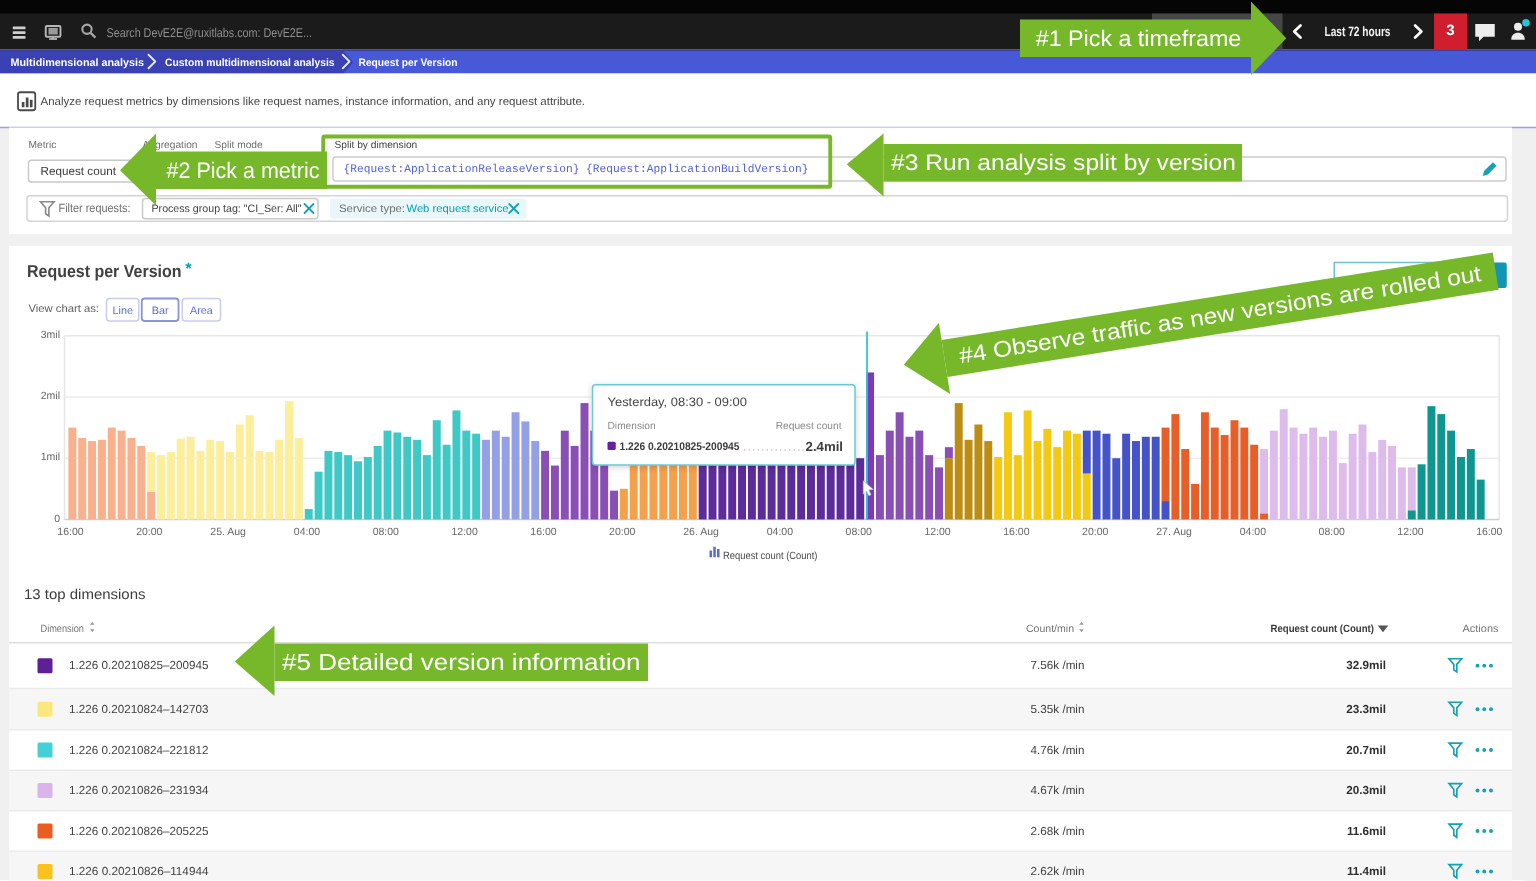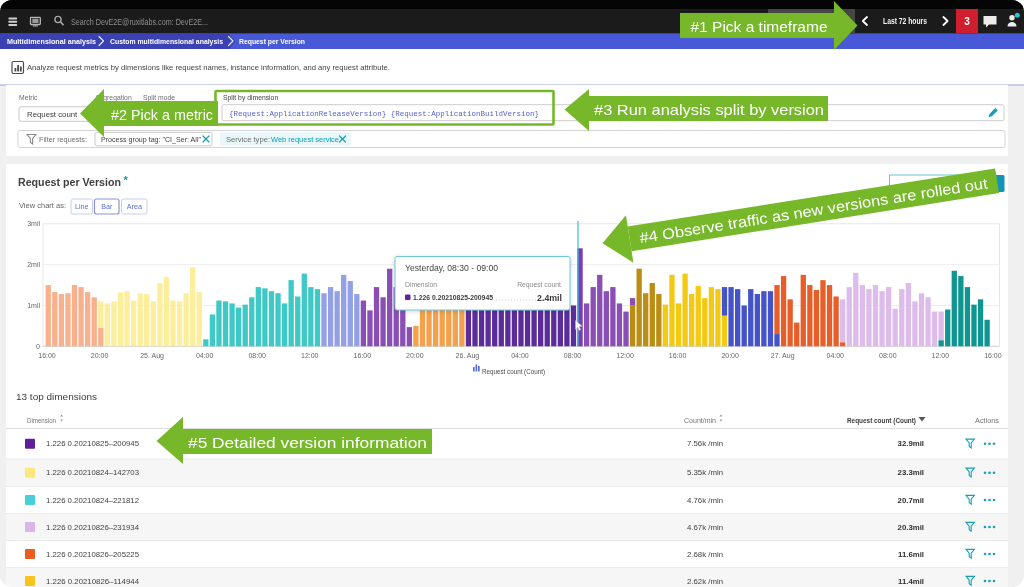--- a/index.html
+++ b/index.html
@@ -1,16 +1,16 @@
 <!DOCTYPE html>
 <html><head>
 <meta charset="utf-8">
 <style>
 html,body{margin:0;padding:0;background:#fff;}
-#page{position:relative;width:1024px;height:587px;overflow:hidden;font-family:"Liberation Sans",sans-serif;border-radius:12px;}
+#page{position:relative;width:1024px;height:587px;overflow:hidden;font-family:"Liberation Sans",sans-serif;}
 svg{display:block;}
 </style>
 </head>
 <body>
 <div id="page">
 <svg width="1024" height="587" viewBox="0 0 1024 587">
 <defs>
 <filter id="ds" x="-20%" y="-20%" width="140%" height="140%">
 <feDropShadow dx="0" dy="1" stdDeviation="2" flood-color="#000" flood-opacity="0.18"></feDropShadow>
 </filter>

